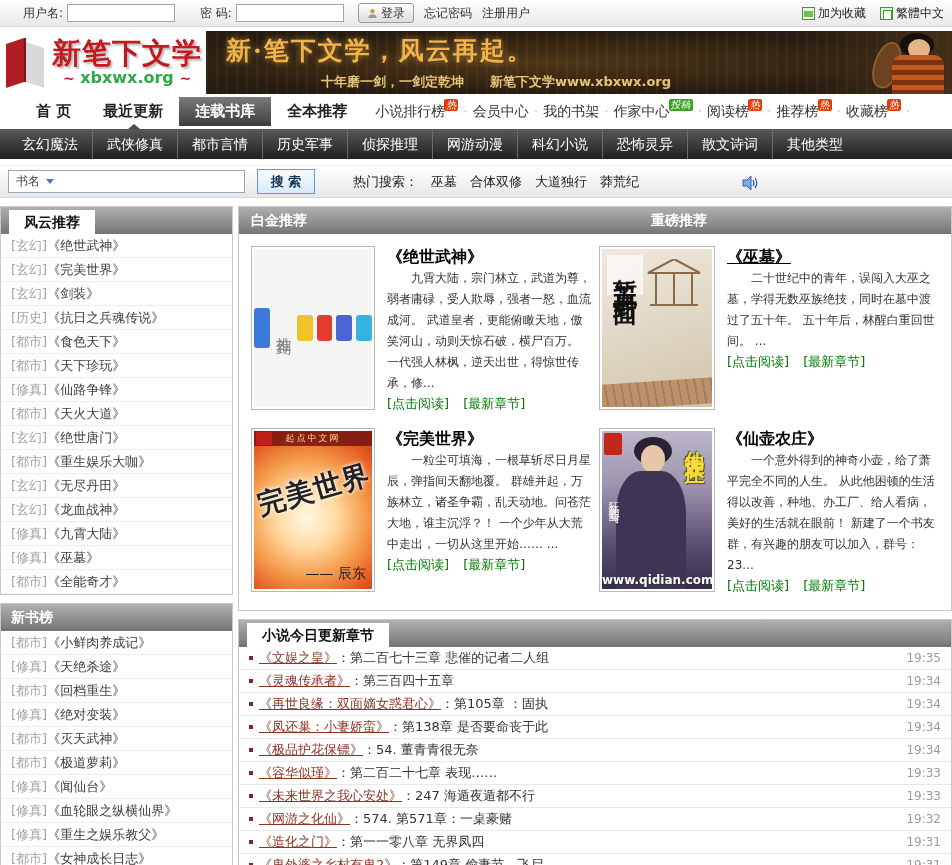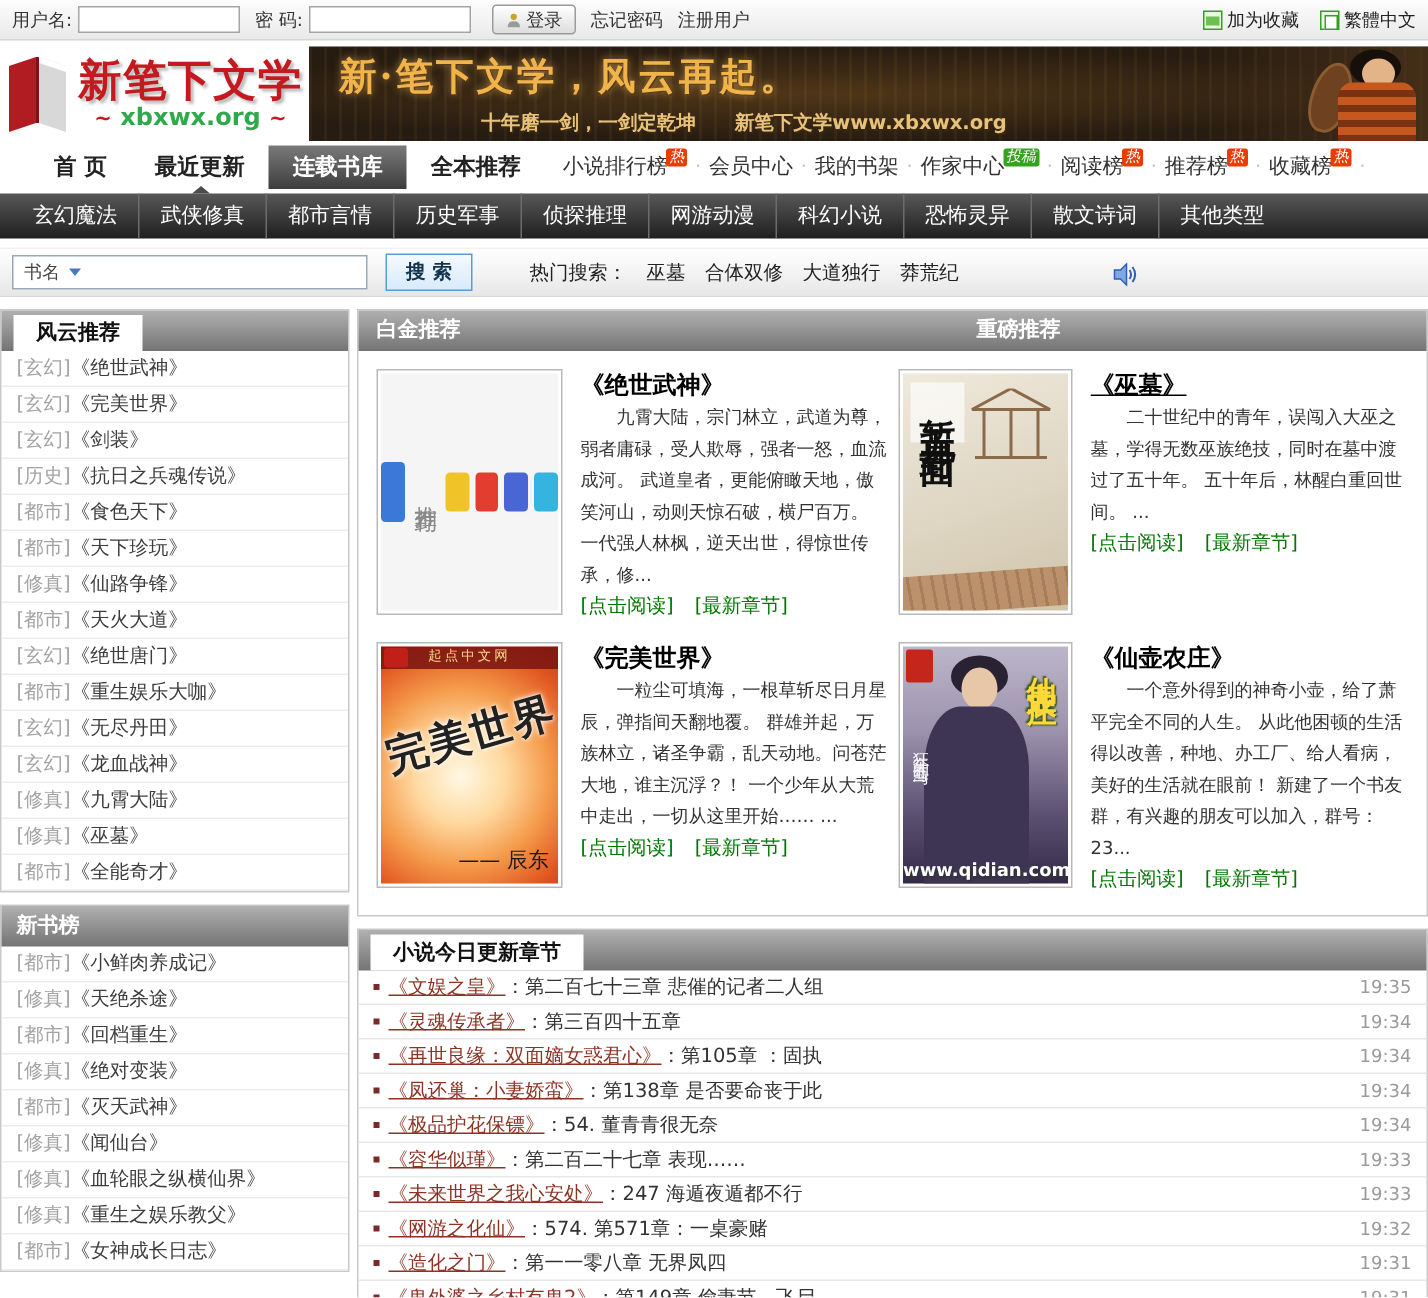--- a/index.html
+++ b/index.html
@@ -3,21 +3,21 @@
 <meta charset="utf-8">
 <style>
   * { margin:0; padding:0; box-sizing:border-box; }
   body { background:#fff; }
   .page { width:952px; height:865px; position:relative; overflow:hidden; background:#fff;
           font-family:"DejaVu Sans", sans-serif; font-size:12px; color:#333; }
 
   
   .topbar { height:27px; display:flex; align-items:center; padding:0 8px;
             background:linear-gradient(#fdfdfd,#e9e9e9); border-bottom:1px solid #d5d5d5; }
-  .topbar label { color:#333; margin-right:4px; }
+  .topbar label { color:#333; margin-right:4px;margin-left:15px; }
   .topbar input { width:108px; height:18px; border:1px solid #a5a5a5; background:#fff; margin-right:10px; font-size:12px; padding:0 3px; }
   .login-btn { display:flex; align-items:center; gap:3px; height:20px; padding:0 8px; margin:0 10px 0 4px;
                background:linear-gradient(#fff,#ddd); border:1px solid #9a9a9a; border-radius:3px; cursor:pointer; font-size:12px; color:#333; }
   .toplink { color:#333; margin-right:10px; text-decoration:none; cursor:pointer; }
   .topbar-right { margin-left:auto; display:flex; align-items:center; gap:14px; }
   .topbar-right .tlink { display:flex; align-items:center; gap:3px; color:#222; cursor:pointer; }
   .gicon { width:13px; height:13px; border:1px solid #3a9d23; background:#eaf7e4; position:relative; }
   .gicon.fold:before { content:""; position:absolute; left:1px; top:3px; width:9px; height:6px; background:#6fbe51; }
   .gicon.doc:before { content:""; position:absolute; left:2px; top:2px; width:7px; height:8px; border:1px solid #3a9d23; background:#fff; }
 
@@ -398,20 +398,23 @@
             </li>
 
             <li>
               <span class="cat">[修真]</span><span class="ttl">《绝对变装》</span>
             </li>
 
             <li>
               <span class="cat">[都市]</span><span class="ttl">《灭天武神》</span>
             </li>
 
+            <li>
+              <span class="cat">[都市]</span><span class="ttl">《极道萝莉》</span>
+            </li>
 
             <li>
               <span class="cat">[修真]</span><span class="ttl">《闻仙台》</span>
             </li>
 
             <li>
               <span class="cat">[修真]</span><span class="ttl">《血轮眼之纵横仙界》</span>
             </li>
 
             <li>

